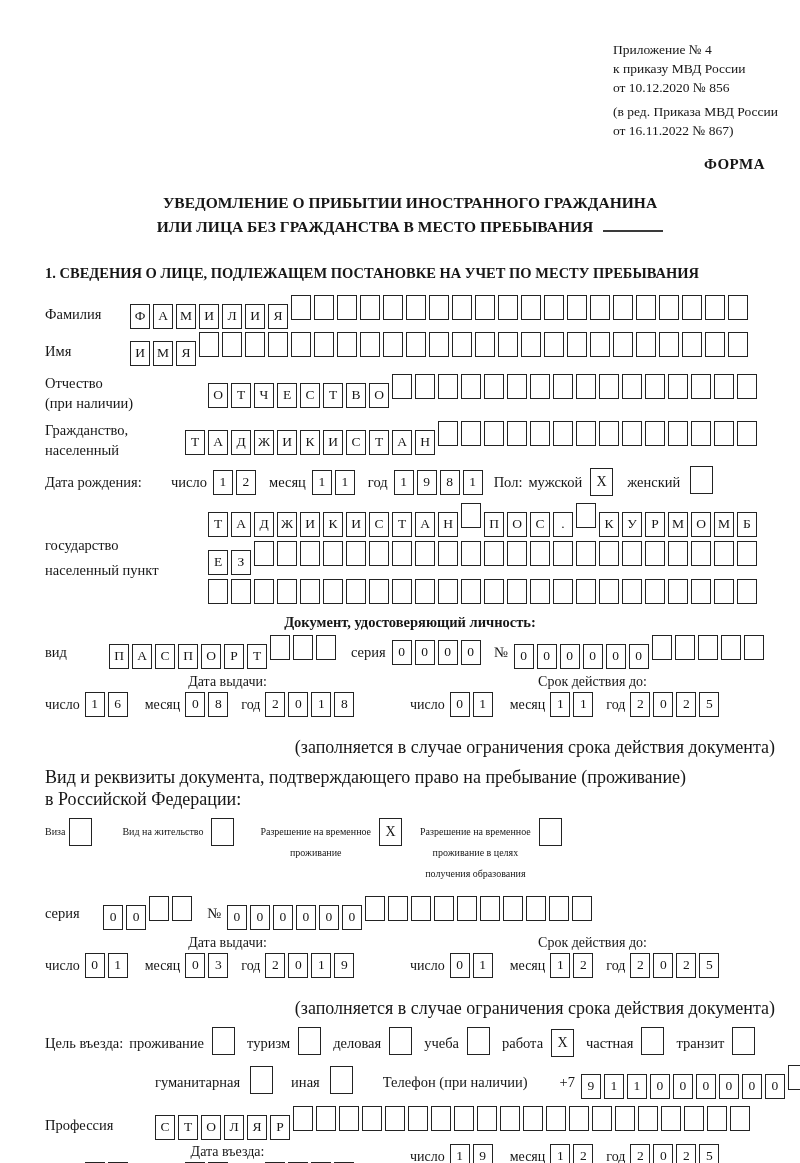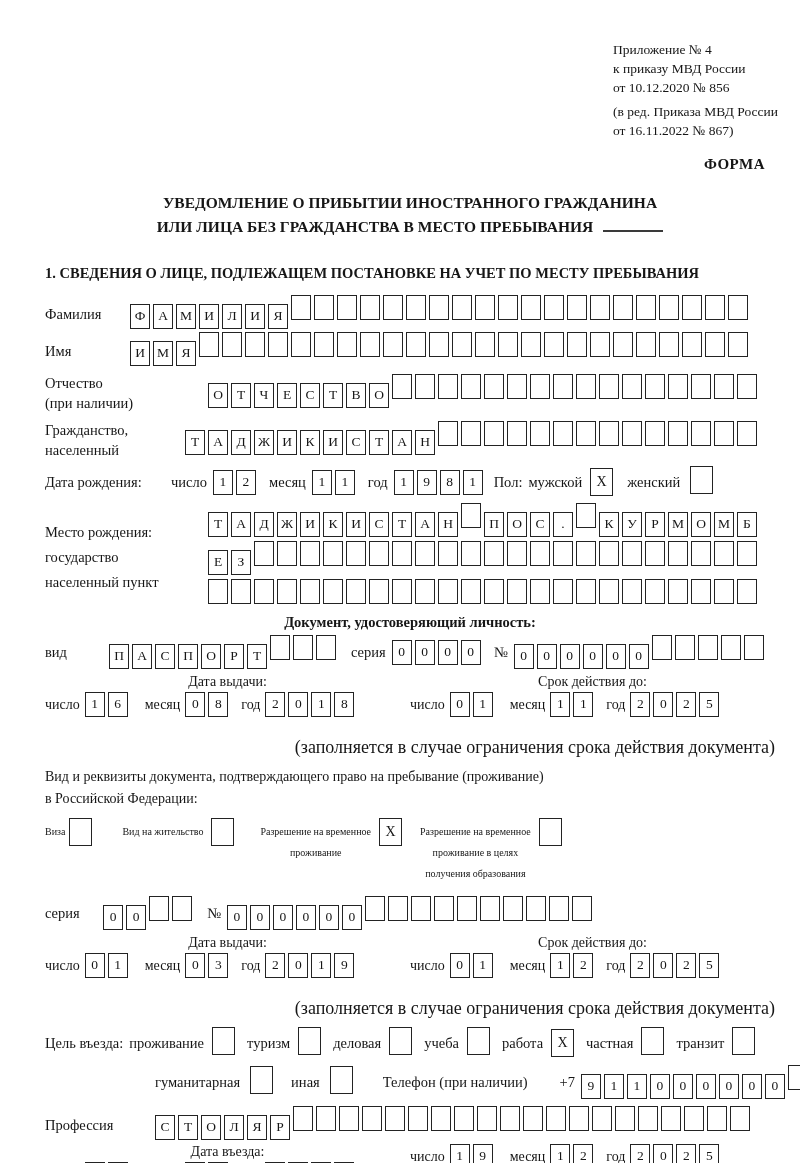--- a/index.html
+++ b/index.html
@@ -44,21 +44,21 @@
   .doc-head { text-align:center; font-weight:bold; font-size:14.5px; margin:6px 0 4px 0; }
 
   .datecols { display:flex; margin-top:4px; }
   .dc-left { width:365px; }
   .dc-right { flex:1; }
   .dc-head { text-align:center; font-size:14px; margin-bottom:2px; }
   .daterow { display:flex; align-items:center; font-size:14px; white-space:nowrap; }
   .dlabel { margin-right:5px; }
   .note-right { text-align:right; font-size:18px; margin-top:20px; margin-bottom:8px; }
 
-  .intro { font-size:14px; line-height:22px; margin-top:0; }
+  .intro { font-size:18px; line-height:22px; margin-top:0; }
 
   .permit-row { display:flex; align-items:flex-start; margin-top:8px; margin-bottom:12px; }
   .pgroup { display:flex; align-items:flex-start; }
   .plabel { font-size:10px; line-height:21px; text-align:center; padding-top:3px; }
 
   .goal-row { display:flex; align-items:center; font-size:14.5px; white-space:nowrap; margin-bottom:6px; }
   .goal-row .lbl { margin-right:6px; }
   .goal2 { margin-left:110px; }
 </style>
 </head>
@@ -121,21 +121,20 @@
     <span class="cells"><span class="cell">1</span><span class="cell">9</span><span class="cell">8</span><span class="cell">1</span></span>
     <span class="lbl ml8">Пол:</span>
     <span class="lbl">мужской</span>
     <span class="cells cb" style="margin-left:2px"><span class="cell">X</span></span>
     <span class="lbl ml14">женский</span>
     <span class="cells cb" style="margin-left:4px"><span class="cell"></span></span>
   </div>
 
   <div class="frow">
     <div class="flabel w163" style="line-height:25px">
-      <div>Место рождения:</div>
       <div>государство</div>
       <div>населенный пункт</div>
     </div>
     <div>
       <div class="cells" style="margin-bottom:4px"><span class="cell">Т</span><span class="cell">А</span><span class="cell">Д</span><span class="cell">Ж</span><span class="cell">И</span><span class="cell">К</span><span class="cell">И</span><span class="cell">С</span><span class="cell">Т</span><span class="cell">А</span><span class="cell">Н</span><span class="cell"></span><span class="cell">П</span><span class="cell">О</span><span class="cell">С</span><span class="cell">.</span><span class="cell"></span><span class="cell">К</span><span class="cell">У</span><span class="cell">Р</span><span class="cell">М</span><span class="cell">О</span><span class="cell">М</span><span class="cell">Б</span></div>
       <div class="cells" style="margin-bottom:4px"><span class="cell">Е</span><span class="cell">З</span><span class="cell"></span><span class="cell"></span><span class="cell"></span><span class="cell"></span><span class="cell"></span><span class="cell"></span><span class="cell"></span><span class="cell"></span><span class="cell"></span><span class="cell"></span><span class="cell"></span><span class="cell"></span><span class="cell"></span><span class="cell"></span><span class="cell"></span><span class="cell"></span><span class="cell"></span><span class="cell"></span><span class="cell"></span><span class="cell"></span><span class="cell"></span><span class="cell"></span></div>
       <div class="cells"><span class="cell"></span><span class="cell"></span><span class="cell"></span><span class="cell"></span><span class="cell"></span><span class="cell"></span><span class="cell"></span><span class="cell"></span><span class="cell"></span><span class="cell"></span><span class="cell"></span><span class="cell"></span><span class="cell"></span><span class="cell"></span><span class="cell"></span><span class="cell"></span><span class="cell"></span><span class="cell"></span><span class="cell"></span><span class="cell"></span><span class="cell"></span><span class="cell"></span><span class="cell"></span><span class="cell"></span></div>
     </div>
   </div>
 

